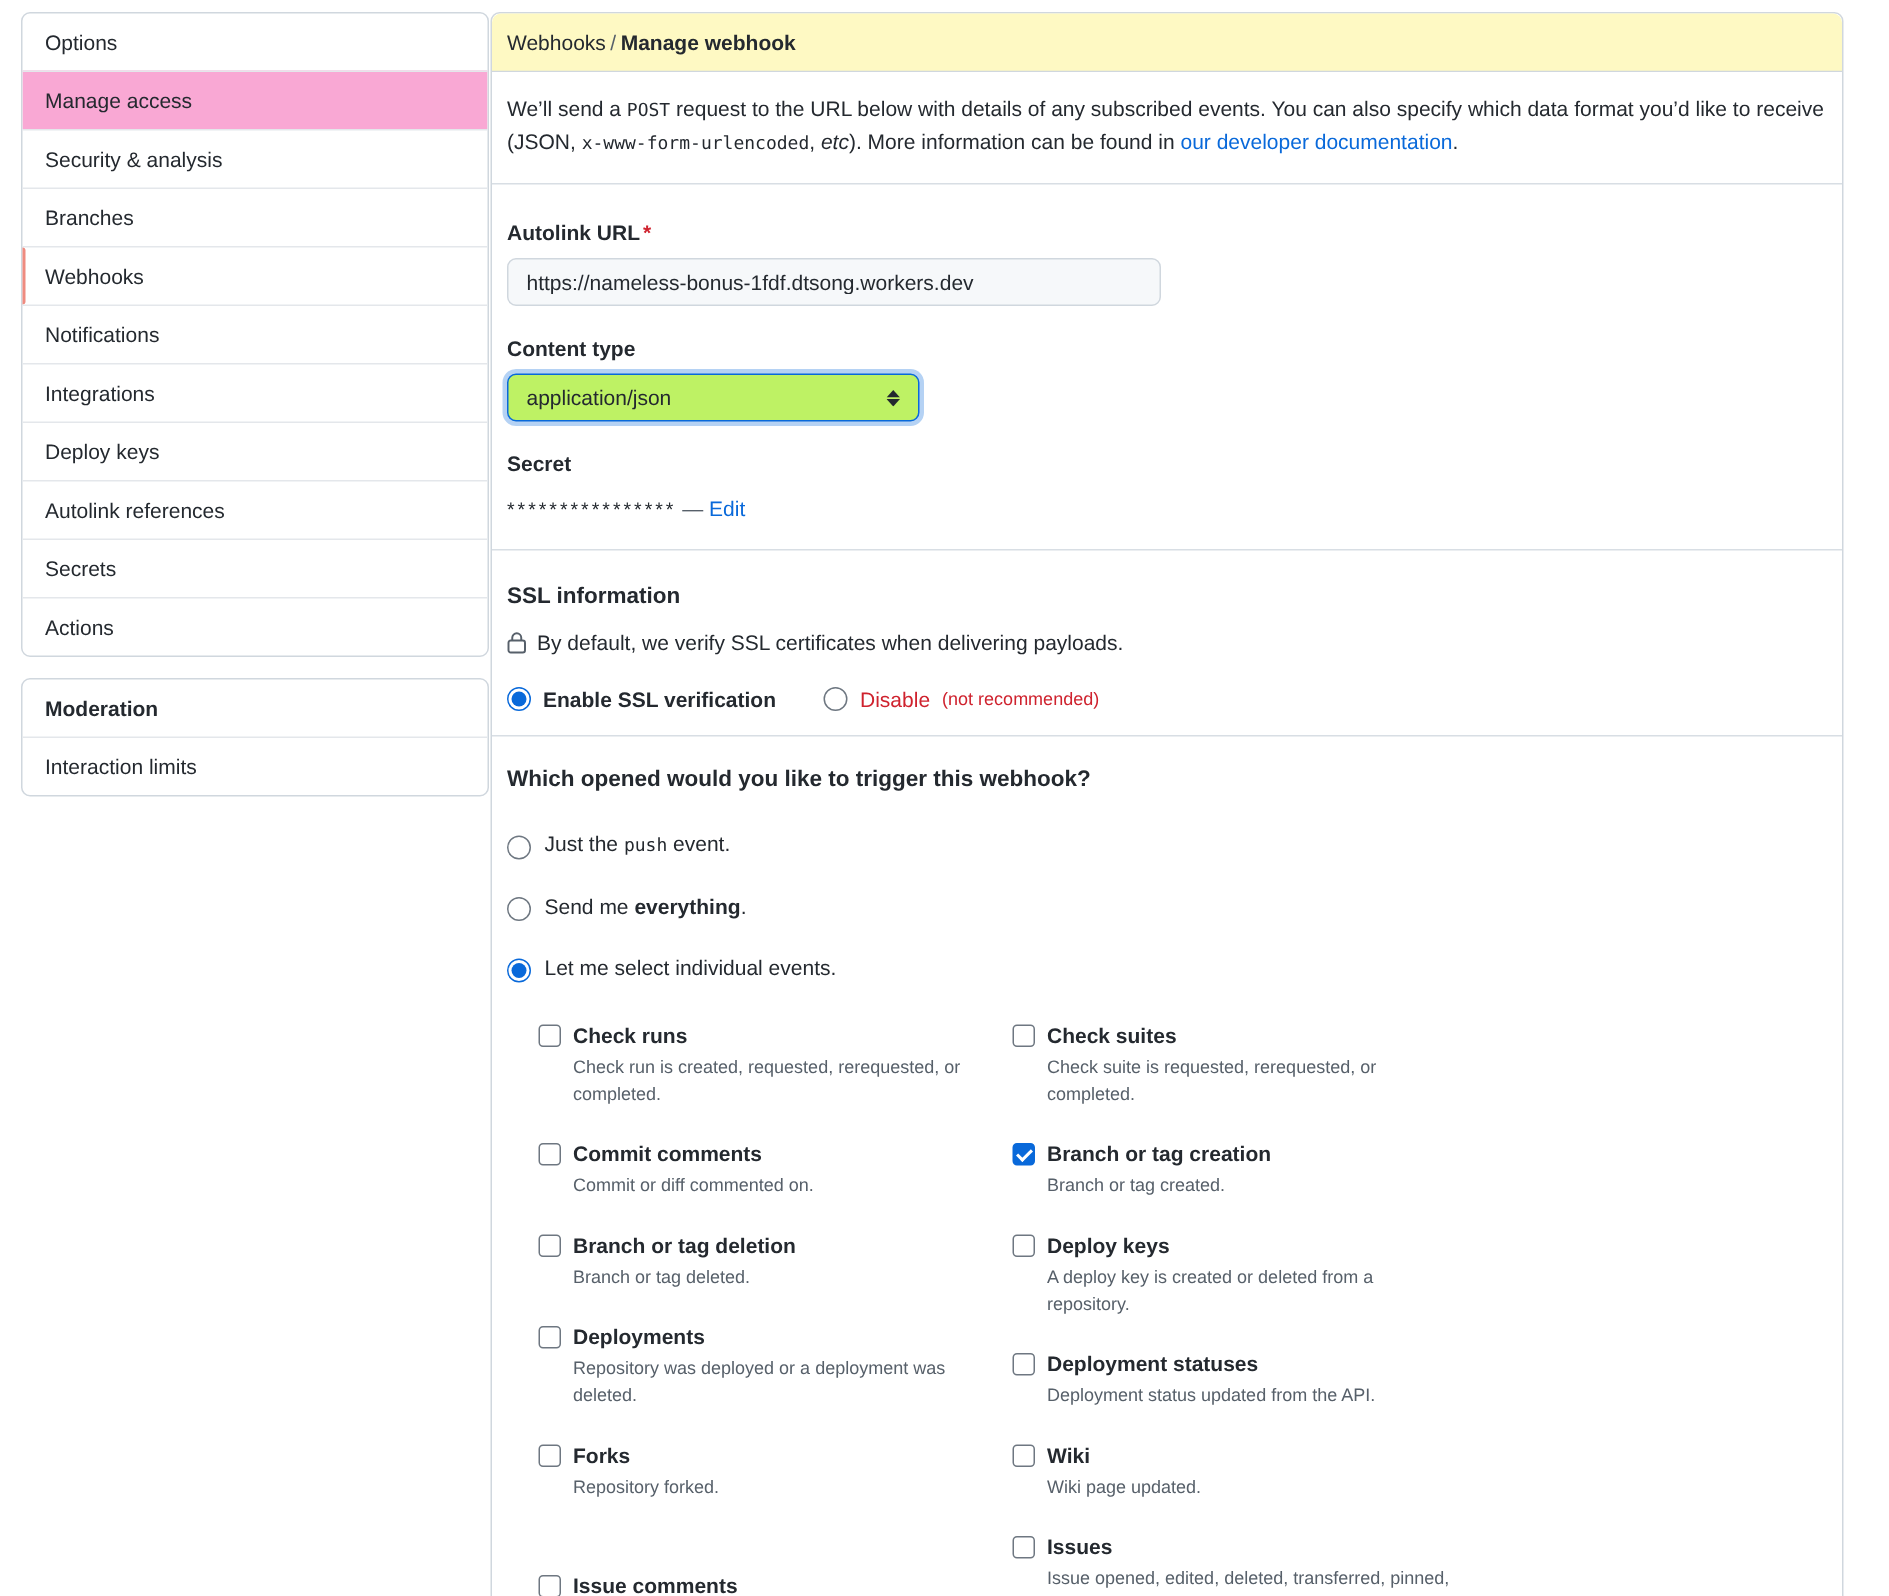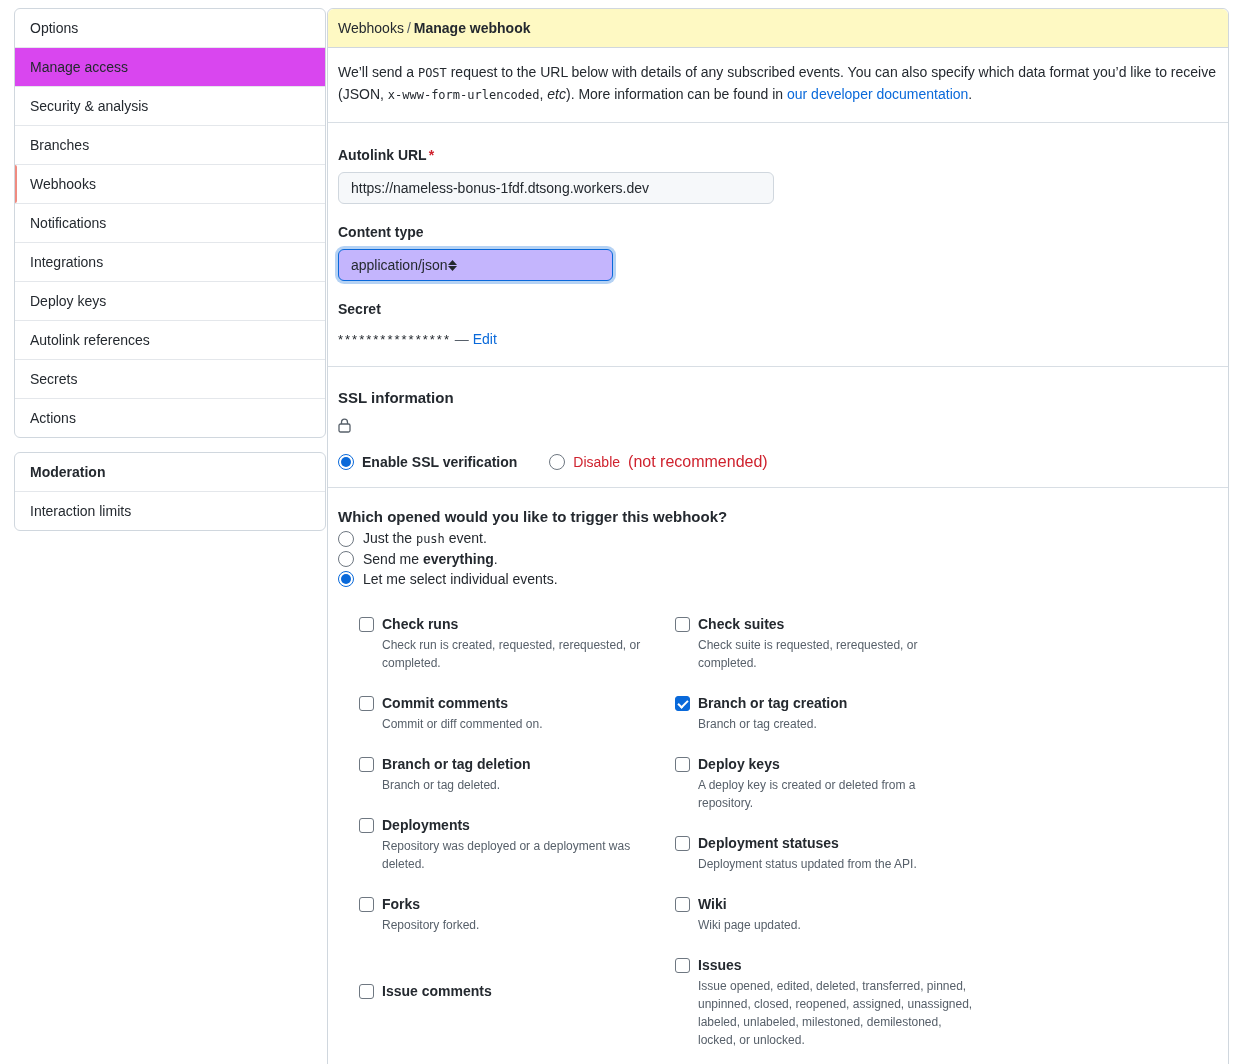--- a/index.html
+++ b/index.html
@@ -7,21 +7,21 @@
     font-family:"Liberation Sans","DejaVu Sans",sans-serif; color:#24292f; font-size:14px; }
   body { position:relative; }
   code, .mono { font-family:"DejaVu Sans Mono","Liberation Mono",monospace; font-size:12px; }
 
   
   .sidebar { position:absolute; left:14px; top:8px; width:312px; }
   .side-box { border:1px solid #d0d7de; border-radius:6px; background:#fff; overflow:hidden; }
   .side-box + .side-box { margin-top:14px; }
   .side-item { position:relative; padding:9px 15px; line-height:20px; cursor:pointer; }
   .side-item + .side-item { border-top:1px solid #e4e7eb; }
-  .side-item.hovered { background:#d946ef; }
+  .side-item.hovered { background:#f9a8d4; }
   .side-item.active::before { content:""; position:absolute; left:-1px; top:0; bottom:0; width:3px;
     background:#ef8b80; border-radius:0 2px 2px 0; }
   .side-item.bold { font-weight:700; }
 
   
   .main-box { position:absolute; left:327px; top:8px; width:902px; height:1100px;
     border:1px solid #d0d7de; border-radius:6px; background:#fff; }
   .main-header { background:#fef9c3; border-bottom:1px solid #d0d7de; border-radius:6px 6px 0 0;
     padding:9px 10px; line-height:20px; }
   .main-header .crumb-parent { color:#24292f; text-decoration:none; cursor:pointer; }
@@ -35,52 +35,52 @@
   .section { padding:6px 10px 16px 10px; }
   .section + .section { border-top:1px solid #d8dee4; }
 
   .field-label { font-weight:700; margin-top:16px; line-height:20px; }
   .req { color:#cf222e; font-weight:700; margin-left:2px; }
 
   .text-input { margin-top:7px; width:436px; height:32px; background:#f6f8fa;
     border:1px solid #d0d7de; border-radius:6px; padding:5px 12px; font-size:14px;
     color:#24292f; font-family:inherit; display:block; }
 
-  .fake-select { margin-top:7px; width:275px; height:32px; background:#c4b5fd;
+  .fake-select { margin-top:7px; width:275px; height:32px; background:#bef264;
     border:1px solid #0969da; border-radius:6px; box-shadow:0 0 0 3px rgba(9,105,218,0.3);
-    display:flex; align-items:center; padding:0 12px; cursor:pointer; }
+    display:flex; align-items:center; justify-content:space-between; padding:0 12px; cursor:pointer; }
   .fake-select .updown { display:flex; flex-direction:column; gap:1px; }
 
   .secret-row { margin-top:10px; line-height:20px; }
   .secret-mask { letter-spacing:2px; font-size:13px; }
   .secret-dash { color:#57606a; }
 
   .section-title { font-weight:700; font-size:15px; margin-top:14px; line-height:22px; }
   .ssl-info { margin-top:9px; display:flex; align-items:center; gap:7px; line-height:20px; }
   .ssl-info svg { flex:0 0 auto; }
   .radio-row { margin-top:20px; display:flex; align-items:center; gap:8px; }
   .radio-row .lbl-bold { font-weight:700; }
   .danger { color:#cf222e; }
-  .danger-note { color:#cf222e; font-size:16px; }
+  .danger-note { color:#cf222e; font-size:12px; }
   .gap-left { margin-left:24px; }
 
   
   .radio { width:16px; height:16px; border-radius:50%; border:1px solid #6e7781; background:#fff;
     position:relative; flex:0 0 auto; cursor:pointer; }
   .radio.checked { border-color:#0969da; }
   .radio.checked::after { content:""; position:absolute; left:2px; top:2px; width:10px; height:10px;
     border-radius:50%; background:#0969da; }
   .checkbox { width:15px; height:15px; border-radius:3px; border:1px solid #6e7781; background:#fff;
     position:relative; flex:0 0 auto; cursor:pointer; }
   .checkbox.checked { background:#0969da; border-color:#0969da; }
   .checkbox.checked::after { content:""; position:absolute; left:4px; top:1px; width:4px; height:8px;
     border-right:2px solid #fff; border-bottom:2px solid #fff; transform:rotate(45deg); }
 
   .events-question { font-weight:700; font-size:15px; margin-top:12px; line-height:22px; }
-  .event-radio { display:flex; align-items:center; gap:9px; line-height:20px; }
+  .event-radio { margin-top:21px; display:flex; align-items:flex-end; gap:9px; line-height:20px; }
   .event-radio .bold { font-weight:700; }
 
   .events-grid { margin:24px 0 0 21px; display:flex; }
   .events-col { width:316px; }
   .event-item { margin-bottom:20px; }
   .event-head { display:flex; align-items:center; gap:8px; line-height:22px; }
   .event-head .event-label { font-weight:700; }
   .event-desc { margin-left:23px; color:#57606a; font-size:12px; line-height:18px; margin-top:1px;
     padding-right:18px; }
 </style>
@@ -140,20 +140,21 @@
     </div>
   </div>
 
   <div class="section">
     <div class="section-title">SSL information</div>
     <div class="ssl-info">
       <svg width="13" height="15" viewBox="0 0 13 15" fill="none" stroke="#57606a" stroke-width="1.3">
         <rect x="1" y="6" width="11" height="8" rx="1.5"></rect>
         <path d="M3.5 6 V4.2 a3 3 0 0 1 6 0 V6"></path>
       </svg>
+      <span>By default, we verify SSL certificates when delivering payloads.</span>
     </div>
     <div class="radio-row">
       <span class="radio checked"></span>
       <span class="lbl-bold">Enable SSL verification</span>
       <span class="radio gap-left"></span>
       <span class="danger">Disable</span>
       <span class="danger-note">(not recommended)</span>
     </div>
   </div>
 

